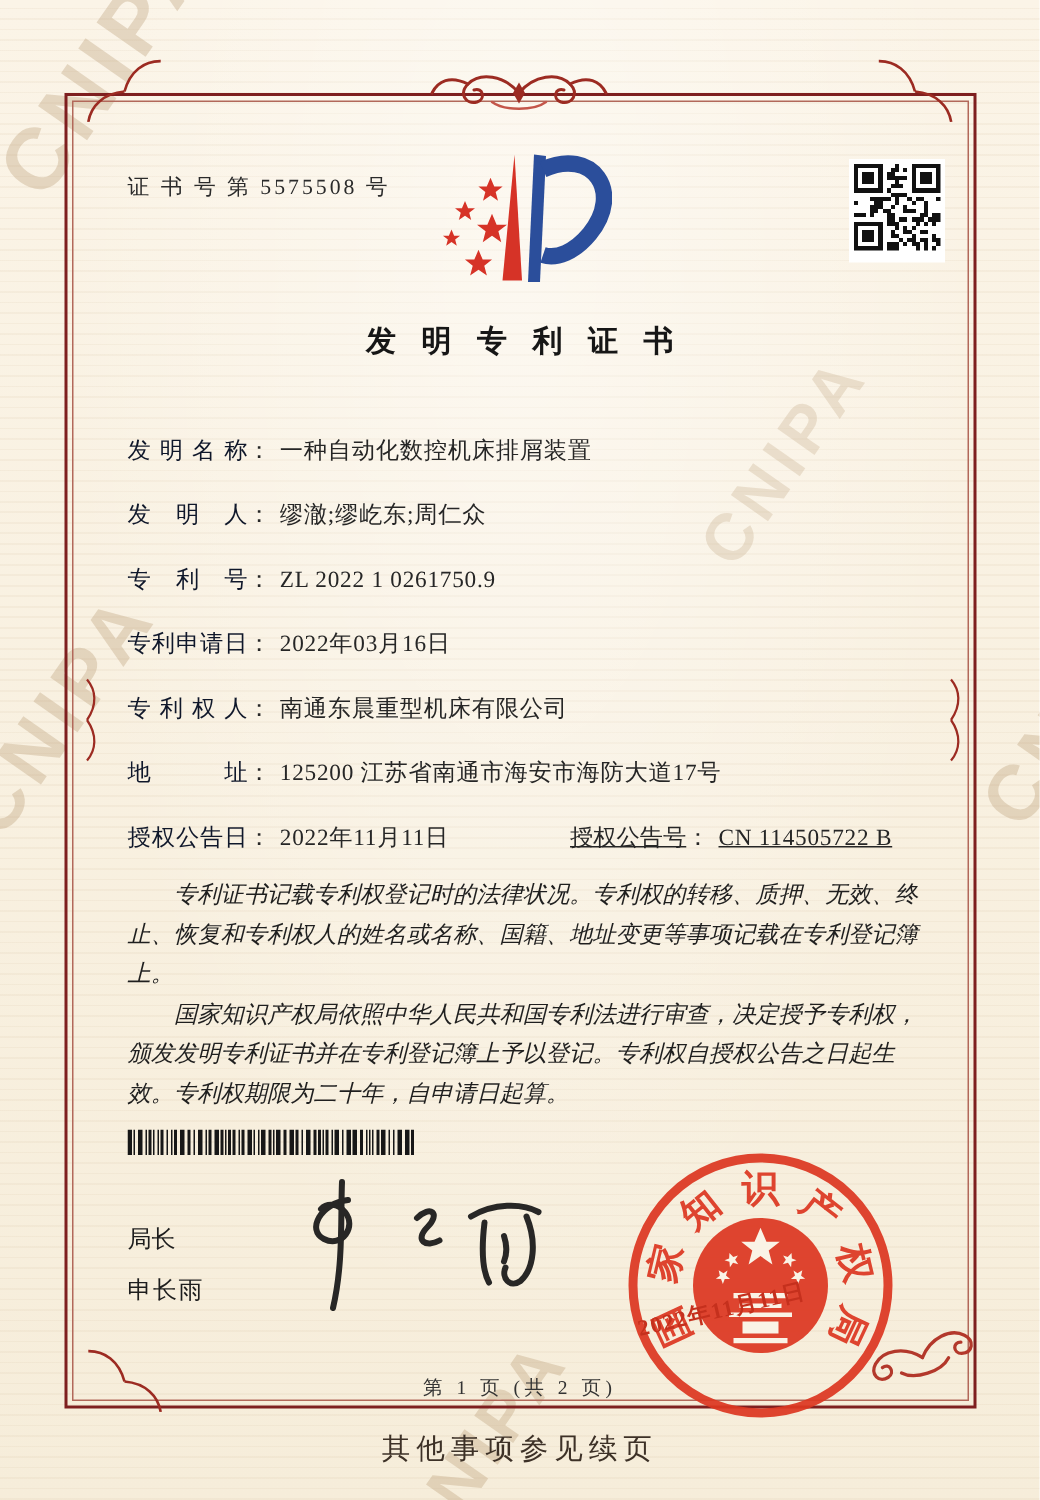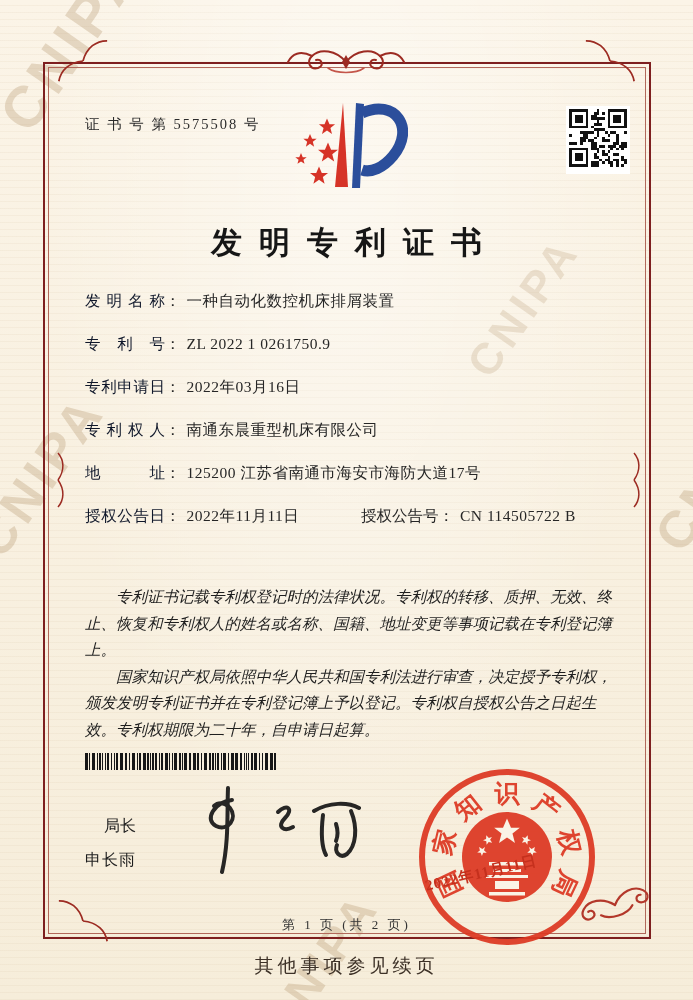--- a/index.html
+++ b/index.html
@@ -19,33 +19,33 @@
   }
   .frame{position:absolute;left:43px;top:62px;width:604px;height:873px;
     border:2px solid #7e1f1f;z-index:1;}
   .frame-inner{position:absolute;inset:3px;border:1px solid #b2685a;}
   .orn{position:absolute;z-index:2;}
   .cert-no{position:absolute;left:85px;top:103px;z-index:3;font-size:14.5px;
     letter-spacing:2px;color:#2b2b2b;margin-top:12px;}
   .logo{position:absolute;left:283px;top:96px;z-index:3;}
   .qr{position:absolute;left:566px;top:106px;z-index:3;background:#fff;padding:3px;}
   .title{position:absolute;left:0;top:201px;width:100%;text-align:center;z-index:3;
-    font-size:31px;font-weight:bold;letter-spacing:17px;color:#161616;text-indent:17px;}
+    font-size:20px;font-weight:bold;letter-spacing:17px;color:#161616;text-indent:17px;}
   .fields{position:absolute;left:85px;top:288px;width:540px;z-index:3;font-size:15.5px;}
   .frow{position:relative;height:43px;line-height:26px;color:#262626;}
   .flabel{display:inline-block;width:80px;text-align:justify;text-align-last:justify;
     vertical-align:top;color:#0f172a;}
   .fsep{display:inline-block;margin-right:6px;}
   .fvalue{letter-spacing:.5px;}
-  .pair2{position:absolute;left:276px;top:0;white-space:nowrap;}
+  .pair2{position:absolute;left:295px;top:0;white-space:nowrap;text-decoration:underline;}
   .legal{position:absolute;left:85px;top:584px;width:527px;z-index:3;
     font-size:15.5px;line-height:26.5px;color:#1f1f1f;font-style:italic;}
   .legal p{margin:0;text-indent:2em;}
   .barcode{position:absolute;left:85px;top:753px;z-index:3;}
-  .signoff{position:absolute;left:85px;top:816px;z-index:3;font-size:16px;color:#1d1d1d;text-align:right;}
+  .signoff{position:absolute;left:85px;top:816px;z-index:3;font-size:16px;color:#1d1d1d;}
   .signoff .line2{margin-top:13px;letter-spacing:1px;}
   .signature{position:absolute;left:192px;top:784px;z-index:3;}
   .seal{position:absolute;left:402px;top:752px;z-index:5;}
   .seal-date{position:absolute;left:424px;top:864px;z-index:6;font-size:15px;
     color:#c5301d;transform:rotate(-13deg);letter-spacing:1px;font-weight:bold;white-space:nowrap;}
   .page-info{position:absolute;left:0;top:916px;width:100%;text-align:center;z-index:3;
     font-size:13px;letter-spacing:3px;color:#333;}
   .foot-note{position:absolute;left:0;top:953px;width:100%;text-align:center;z-index:3;
     font-size:19px;letter-spacing:4px;color:#3d3127;}
 </style>
@@ -340,20 +340,23 @@
     </svg>
 </div>
 
 <h1 class="title">发明专利证书</h1>
 
 <div class="fields">
   <div class="frow">
     <span class="flabel">发明名称</span><span class="fsep">：</span><span class="fvalue">一种自动化数控机床排屑装置</span>
   </div>
   <div class="frow">
+    <span class="flabel">发明人</span><span class="fsep">：</span><span class="fvalue">缪澈;缪屹东;周仁众</span>
+  </div>
+  <div class="frow">
     <span class="flabel">专利号</span><span class="fsep">：</span><span class="fvalue">ZL 2022 1 0261750.9</span>
   </div>
   <div class="frow">
     <span class="flabel">专利申请日</span><span class="fsep">：</span><span class="fvalue">2022年03月16日</span>
   </div>
   <div class="frow">
     <span class="flabel">专利权人</span><span class="fsep">：</span><span class="fvalue">南通东晨重型机床有限公司</span>
   </div>
   <div class="frow">
     <span class="flabel">地址</span><span class="fsep">：</span><span class="fvalue">125200 江苏省南通市海安市海防大道17号</span>

